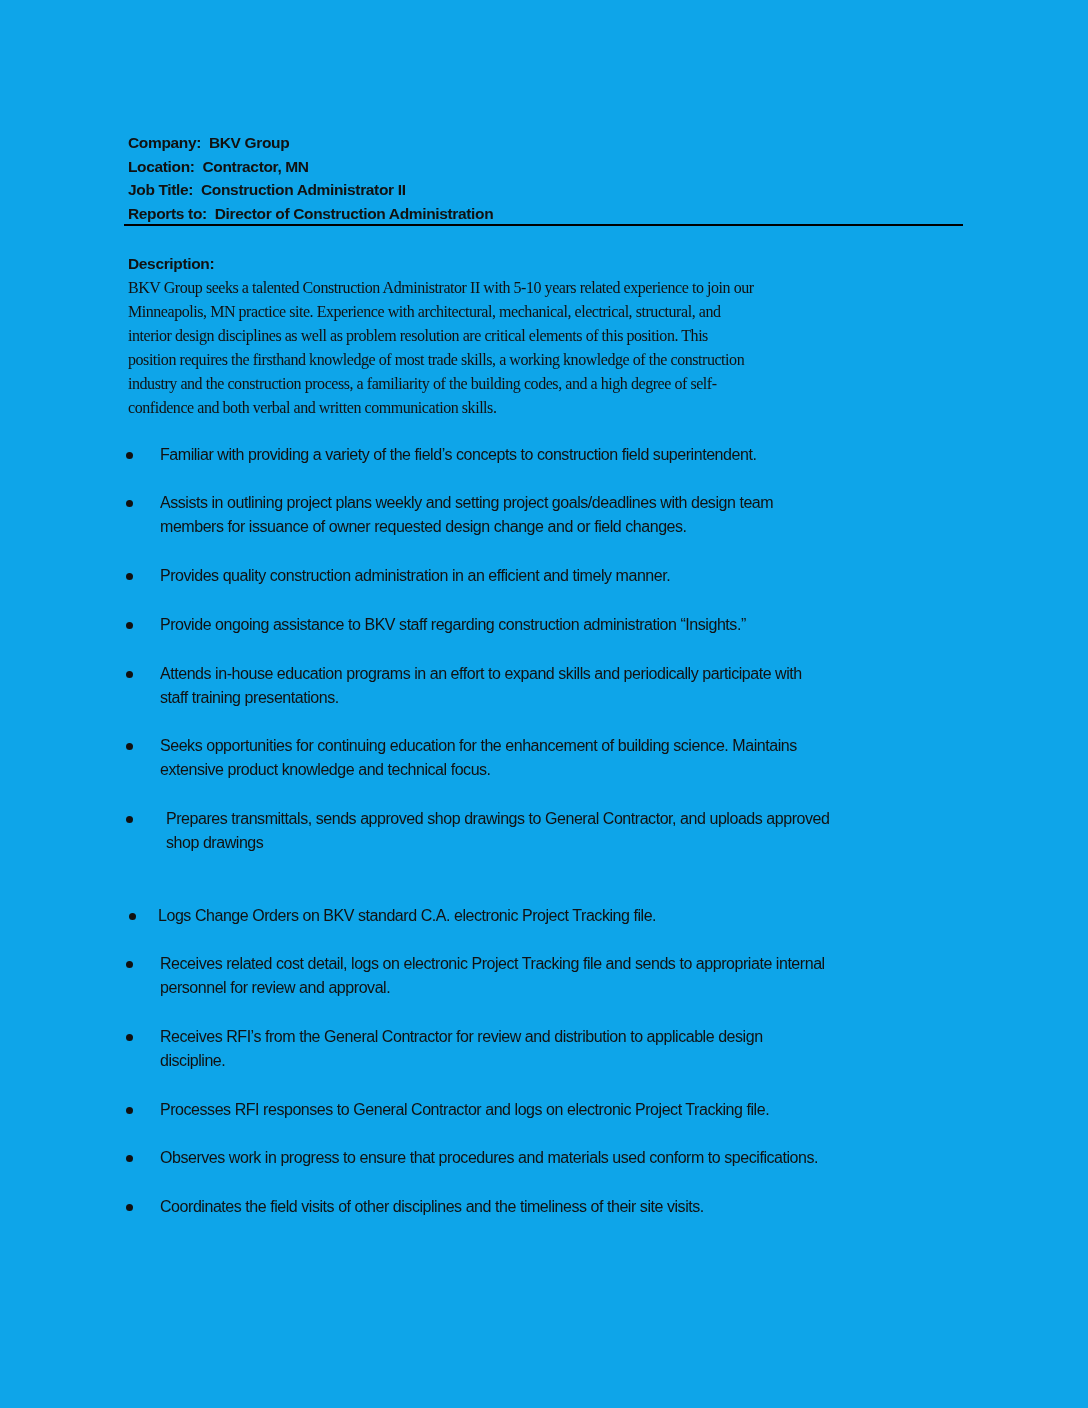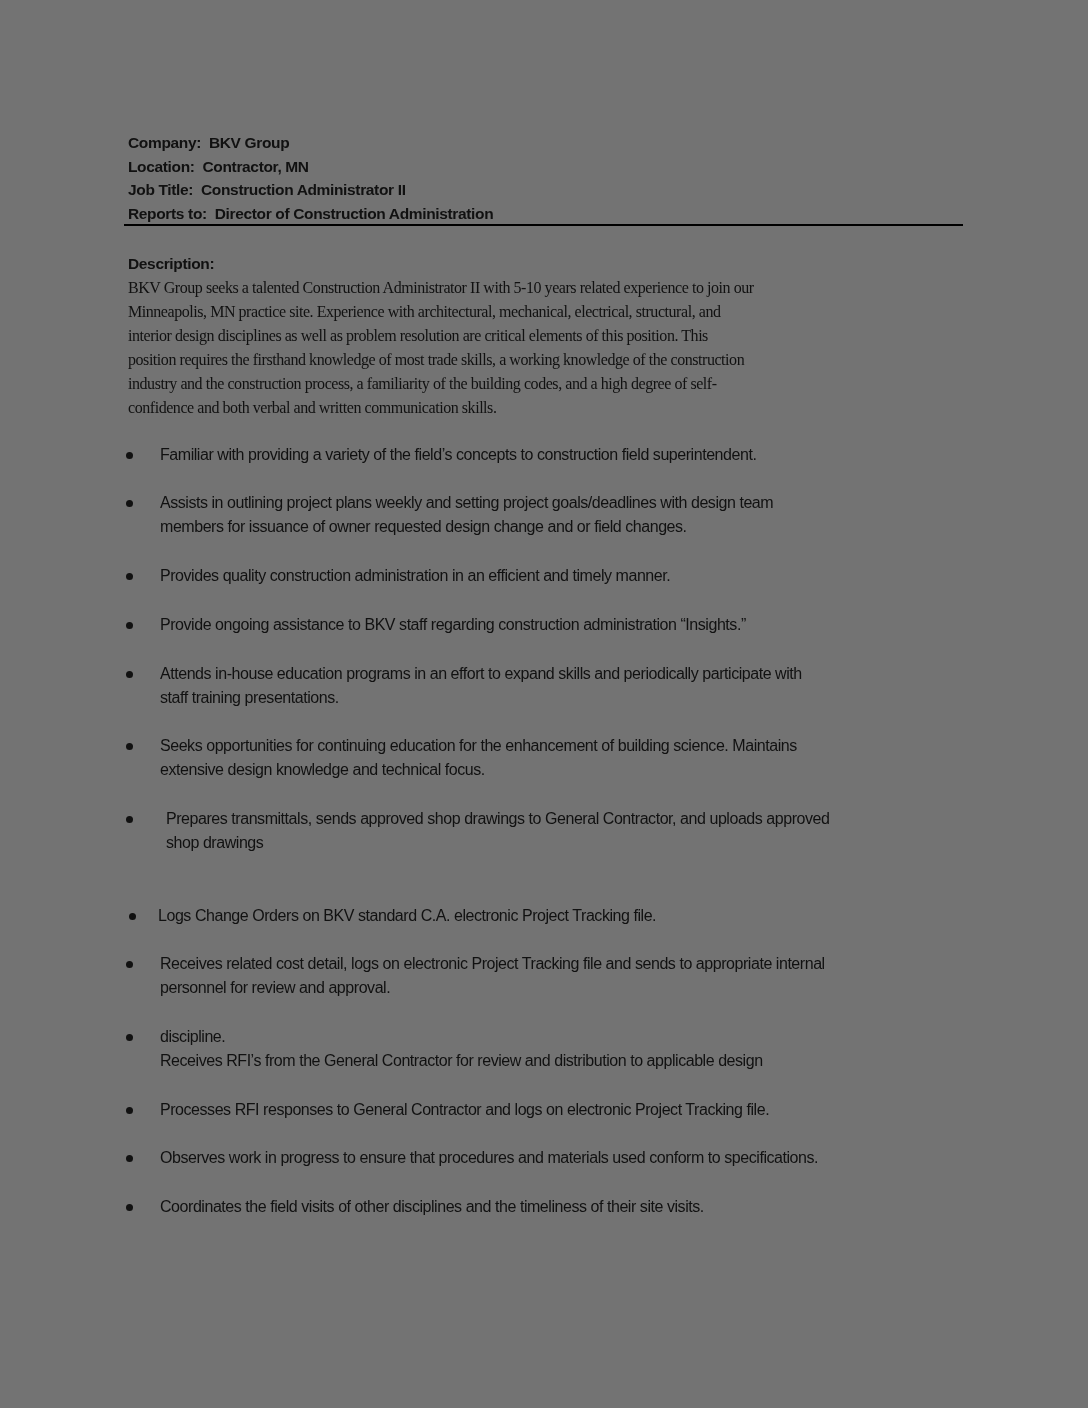--- a/index.html
+++ b/index.html
@@ -13,21 +13,21 @@
       position: relative;
       overflow: hidden;
       font-family: "Liberation Sans", sans-serif;
       color: #111111;
     }
     .page {
       position: absolute;
       left: 0; top: 0;
       width: 1088px;
       height: 1408px;
-      background: #737373;
+      background: #0ea5e9;
     }
     .header {
       position: absolute;
       left: 128px;
       top: 131px;
       width: 835px;
     }
     .header-line {
       font-weight: bold;
       font-size: 15.5px;
@@ -165,21 +165,21 @@
       <div class="bullet-text">
         <span>Attends in-house education programs in an effort to expand skills and periodically participate with</span>
         <span>staff training presentations.</span>
       </div>
     </div>
 
     <div class="bullet" style="top:734px;">
       <div class="bullet-dot"></div>
       <div class="bullet-text">
         <span>Seeks opportunities for continuing education for the enhancement of building science. Maintains</span>
-        <span>extensive design knowledge and technical focus.</span>
+        <span>extensive product knowledge and technical focus.</span>
       </div>
     </div>
 
     <div class="bullet shift" style="top:807px;">
       <div class="bullet-dot"></div>
       <div class="bullet-text">
         <span>Prepares transmittals, sends approved shop drawings to General Contractor, and uploads approved</span>
         <span>shop drawings</span>
       </div>
     </div>
@@ -195,22 +195,22 @@
       <div class="bullet-dot"></div>
       <div class="bullet-text">
         <span>Receives related cost detail, logs on electronic Project Tracking file and sends to appropriate internal</span>
         <span>personnel for review and approval.</span>
       </div>
     </div>
 
     <div class="bullet" style="top:1025px;">
       <div class="bullet-dot"></div>
       <div class="bullet-text">
+        <span>Receives RFI’s from the General Contractor for review and distribution to applicable design</span>
         <span>discipline.</span>
-        <span>Receives RFI’s from the General Contractor for review and distribution to applicable design</span>
       </div>
     </div>
 
     <div class="bullet" style="top:1098px;">
       <div class="bullet-dot"></div>
       <div class="bullet-text">
         <span>Processes RFI responses to General Contractor and logs on electronic Project Tracking file.</span>
       </div>
     </div>
 

